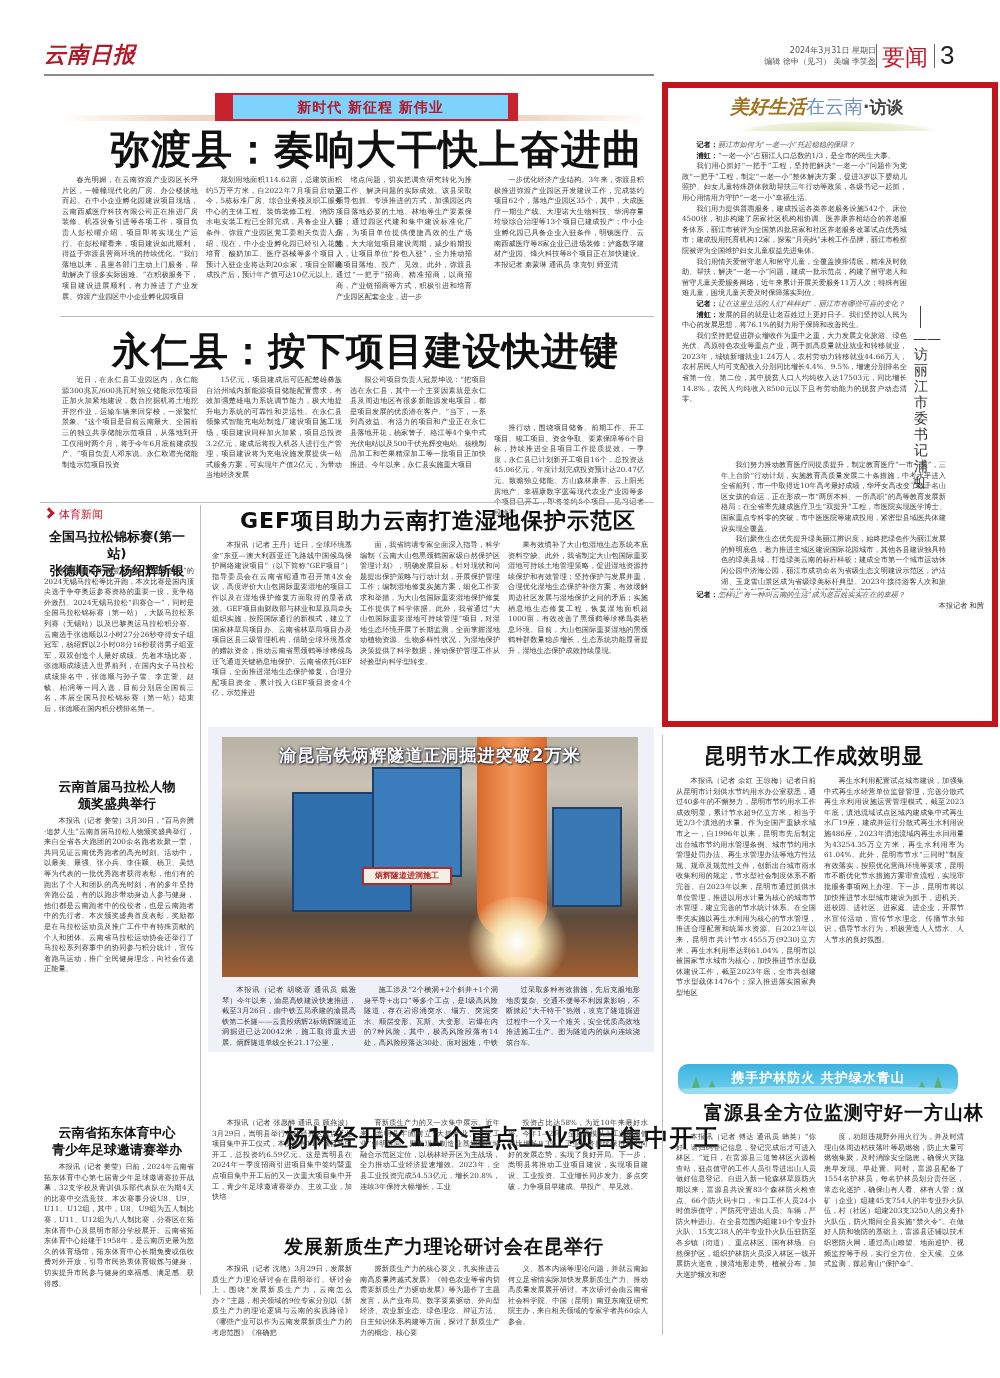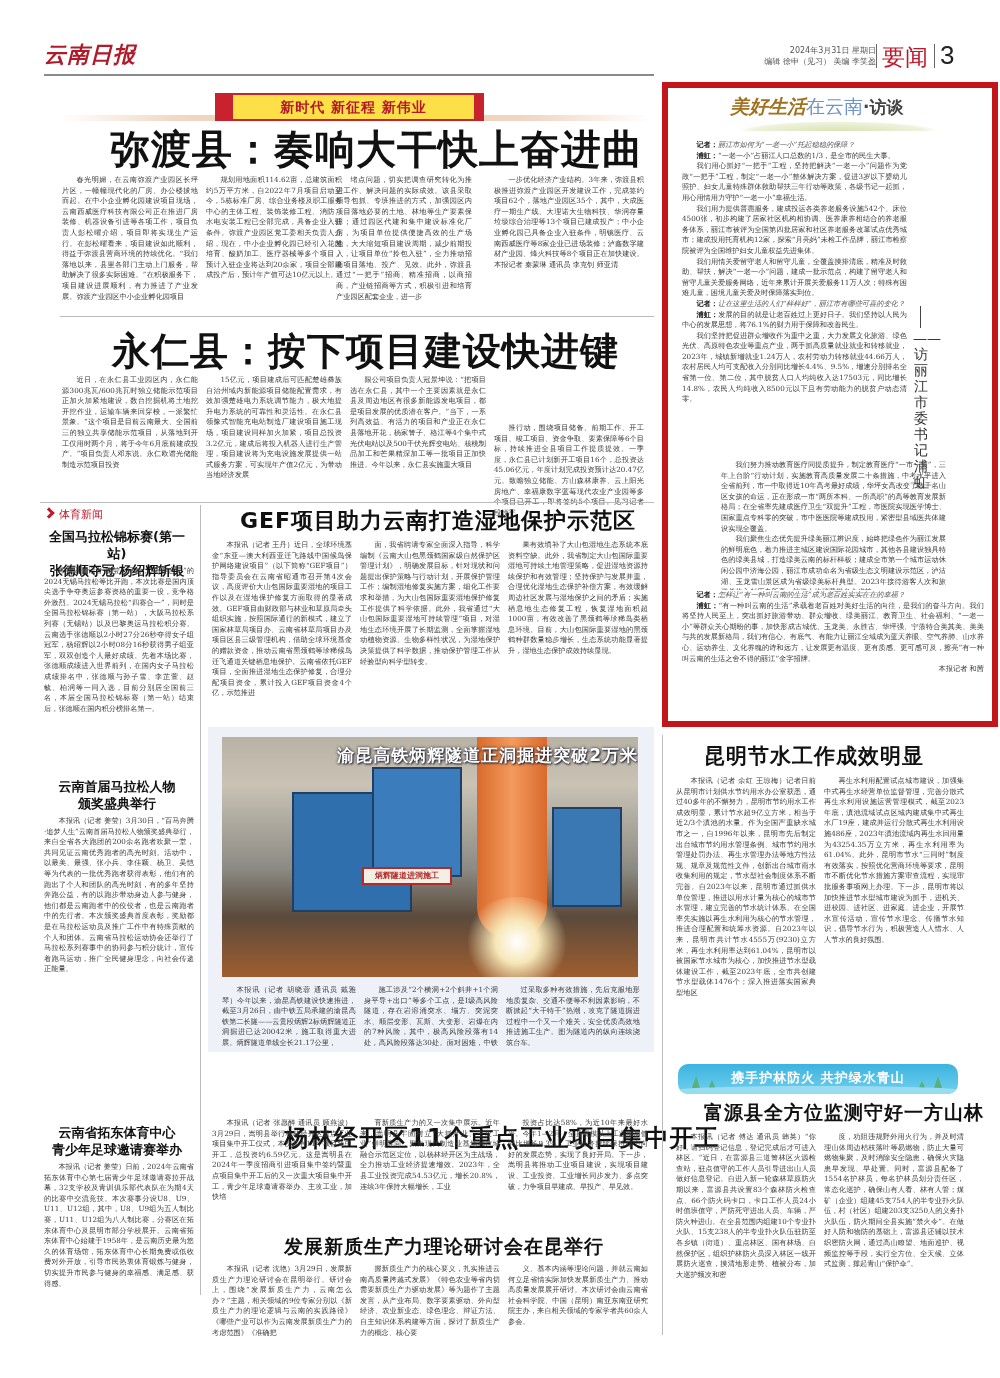--- a/index.html
+++ b/index.html
@@ -14,21 +14,21 @@
   .mast-logo { left: 44px; top: 40px; font-family: "DejaVu Serif", serif; font-style: italic; font-weight: bold; color: #b01a2a; font-size: 22px; letter-spacing: 1px; }
   .mast-rule { left: 44px; top: 74px; width: 610px; height: 2px; background: #8a8a8a; }
   .mast-date { left: 756px; top: 45px; font-size: 8px; color: #555; text-align: right; line-height: 11px; width: 120px; }
   .mast-sep1 { left: 876px; top: 44px; width: 1px; height: 24px; background: #666; }
   .mast-section { left: 882px; top: 42px; font-size: 23px; font-weight: normal; color: #c0182a; }
   .mast-sep2 { left: 934px; top: 44px; width: 1px; height: 24px; background: #666; }
   .mast-page { left: 940px; top: 40px; font-size: 26px; color: #222; font-family: "Liberation Sans", sans-serif; }
 
   
   .ribbon-band { left: 60px; top: 115px; width: 590px; height: 6px; background: linear-gradient(90deg, #fff 0%, #f1d7c4 20%, #e9c9b2 50%, #f1d7c4 80%, #fff 100%); }
-  .ribbon { left: 215px; top: 93px; width: 269px; height: 28px; background: #fde047; border: 2px solid #c8222e; border-left-width: 18px; border-right-width: 10px; text-align: center; font-size: 14px; font-weight: bold; color: #b3192a; line-height: 24px; letter-spacing: 1px; }
+  .ribbon { left: 215px; top: 93px; width: 303px; height: 28px; background: #7dd3fc; border: 2px solid #c8222e; border-left-width: 18px; border-right-width: 10px; text-align: center; font-size: 14px; font-weight: bold; color: #b3192a; line-height: 24px; letter-spacing: 1px; }
 
   .headline { font-family: "DejaVu Sans", sans-serif; font-weight: bold; color: #111; white-space: nowrap; letter-spacing: 1px; }
 
   .vrule { position: absolute; width: 1px; background: #bbb; }
   .hrule { position: absolute; height: 1px; background: #bbb; }
 
   
   .interview { left: 662px; top: 82px; width: 336px; height: 645px; border: 6px solid #c3161c; background: #fff; }
   .int-logo { left: 62px; top: 6px; font-size: 19px; white-space: nowrap; }
   .int-logo .script { font-family: "DejaVu Serif", serif; font-style: italic; font-weight: bold; color: #a1711d; }
@@ -41,21 +41,21 @@
   .qa-lead { font-weight: bold; color: #222; font-style: normal; }
 
   
   .sport-tag { left: 45px; top: 507px; font-size: 11px; font-weight: normal; color: #c0182a; }
   .sport-tag .chev { display: inline-block; width: 8px; height: 8px; border-top: 3px solid #c0182a; border-right: 3px solid #c0182a; transform: rotate(45deg); margin-right: 6px; position: relative; top: -1px; }
   .side-head { position: absolute; width: 150px; text-align: center; font-weight: bold; font-size: 13px; line-height: 17px; color: #111; }
 
   
   .photo-box { left: 208px; top: 727px; width: 446px; height: 325px; background: #eef2f8; }
   .photo { left: 222px; top: 737px; width: 416px; height: 240px; background: linear-gradient(180deg, #b8b2a5 0%, #c9c2b5 20%, #8b8a83 55%, #5b4a3c 75%, #a05e2f 100%); overflow: hidden; }
-  .photo-title { left: 0; top: 7px; width: 100%; text-align: right; font-size: 17px; font-weight: bold; color: #fff; letter-spacing: 1px; text-shadow: 0 0 3px #223, 1px 1px 2px #223; }
+  .photo-title { left: 0; top: 7px; width: 100%; text-align: center; font-size: 17px; font-weight: bold; color: #fff; letter-spacing: 1px; text-shadow: 0 0 3px #223, 1px 1px 2px #223; }
   .machine { position: absolute; background: #2f6fae; border: 2px solid #1f3f66; }
   .duct { position: absolute; background: linear-gradient(90deg, #d86a2c, #f39a5c, #d86a2c); border-radius: 0 0 30px 30px; }
   .sign { position: absolute; background: #f2efe4; border: 2px solid #b32a2a; color: #b32a2a; font-size: 8px; font-weight: bold; text-align: center; line-height: 14px; }
   .glow { position: absolute; border-radius: 50%; background: radial-gradient(circle, #ffffff 0%, #f7e7b8 30%, rgba(255,200,120,0.0) 70%); }
 
   
   .forest { left: 678px; top: 1064px; width: 280px; height: 30px; border-radius: 10px; background: linear-gradient(180deg, #3cb3df 0%, #71d0ee 100%); overflow: hidden; }
   .forest-text { left: 0; top: 5px; width: 100%; text-align: center; color: #fff; font-weight: bold; font-size: 13px; letter-spacing: 1px; }
   .tree { position: absolute; width: 0; height: 0; border-left: 6px solid transparent; border-right: 6px solid transparent; border-bottom: 18px solid #58b07a; bottom: 0; }
   .forest-wave { left: 0; bottom: 0; width: 100%; height: 8px; background: #98dcef; border-radius: 50% 50% 0 0; }
@@ -124,21 +124,20 @@
     <p><span class="qa-lead">记者：</span><span class="q">让在这里生活的人们“样样好”，丽江市有哪些可喜的变化？</span></p>
     <p><span class="qa-lead">浦虹：</span><span>发展的目的就是让老百姓过上更好日子。我们坚持以人民为中心的发展思想，将76.1%的财力用于保障和改善民生。</span></p>
     <p>我们坚持把促进群众增收作为重中之重，大力发展文化旅游、绿色光伏、高原特色农业等重点产业，两手抓高质量就业就业和转移就业，2023年，城镇新增就业1.24万人，农村劳动力转移就业44.66万人，农村居民人均可支配收入分别同比增长4.4%、9.5%，增速分别排名全省第一位、第二位，其中脱贫人口人均纯收入达17503元，同比增长14.8%，农民人均纯收入8500元以下且有劳动能力的脱贫户动态清零。</p>
   </div>
   <div class="col body-text" style="left:14px; top:372px; width:225px; height:130px;margin-left:39px;">
     <p>我们努力推动教育医疗同提质提升，制定教育医疗“一市一策”，三年上台阶“行动计划，实施教育高质量发展二十条措施，中考水平进入全省前列，市一中取得近10年高考最好成绩，华坪女高改变了数千名山区女孩的命运，正在形成一市“两所本科、一所高职”的高等教育发展新格局；在全省率先建成医疗卫生“双提升”工程，市医院实现医学博士、国家重点专科零的突破，市中医医院等建成投用，紧密型县域医共体建设实现全覆盖。</p>
     <p>我们聚焦生态优先提升绿美丽江辨识度，始终把绿色作为丽江发展的鲜明底色，着力推进主城区建设国际花园城市，其他各县建设独具特色的绿美县城，打造绿美云南的标杆样板；建成全市第一个城市运动休闲公园中济海公园，丽江市成功命名为省级生态文明建设示范区，泸沽湖、玉龙雪山景区成为省级绿美标杆典型。2023年接待游客人次和旅游总收入创历史新高，旅游人均消费排名全省第一。</p>
   </div>
   <div class="col body-text" style="left:14px; top:502px; width:302px; height:120px;">
     <p><span class="qa-lead">记者：</span><span class="q">怎样让“有一种叫云南的生活”成为老百姓实实在在的幸福？</span></p>
-    <p><span class="qa-lead">浦虹：</span><span>“有一种叫云南的生活”承载着老百姓对美好生活的向往，是我们的奋斗方向。我们将坚持人民至上，突出抓好旅游带动、群众增收、绿美丽江、教育卫生、社会福利、“一老一小”等群众关心期盼的事，加快形成古城优、玉龙美、永胜古、华坪强、宁蒗特合美其美、美美与共的发展新格局，我们有信心、有底气、有能力让丽江全域成为蓝天养眼、空气养肺、山水养心、运动养生、文化养魂的诗和远方，让发展更有温度、更有质感、更可感可及，擦亮“有一种叫云南的生活之舍不得的丽江”金字招牌。</span></p>
     <p class="byline">本报记者 和茜</p>
   </div>
 
   <div class="abs" style="left:252px; top:218px; width:1px; height:22px; background:#444;"></div>
   <div class="vsub" style="left:245px; top:242px;">——访丽江市委书记浦虹</div>
 </div>
 
 <div class="vrule" style="left:200px; top:505px; height:790px;"></div>
 <div class="abs sport-tag"><span class="chev"></span><span>体育新闻</span></div>
 

